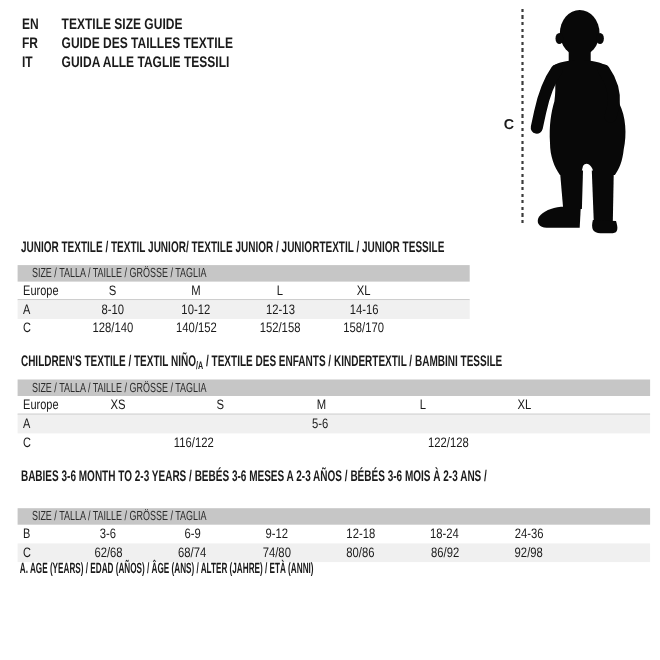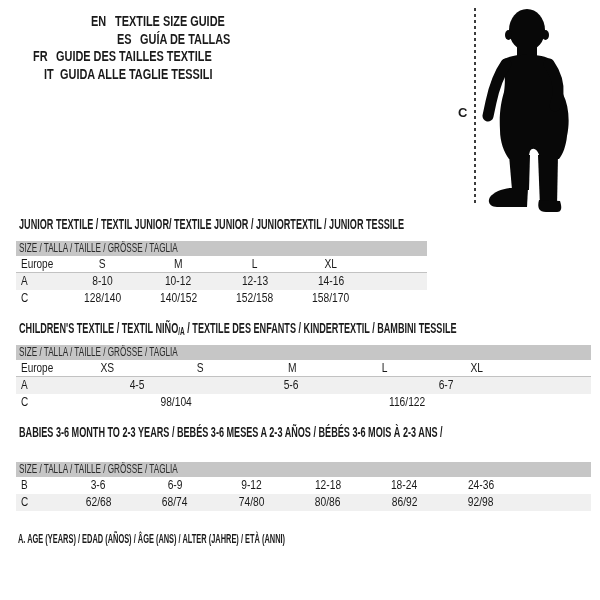--- a/index.html
+++ b/index.html
@@ -14,71 +14,67 @@
   .sx { display:inline-block; white-space:nowrap; transform-origin:0 50%; }
   .sx78 { transform:scaleX(0.78); }
   .sx65 { transform:scaleX(0.65); }
   .sx68 { transform:scaleX(0.68); }
   .sx55 { transform:scaleX(0.55); }
   .cellsx { display:inline-block; white-space:nowrap; transform:scaleX(0.82); transform-origin:50% 50%; }
   .lblsx  { display:inline-block; white-space:nowrap; transform:scaleX(0.80); transform-origin:0 50%; }
 
   
   .langs { left:20px; top:13px; font-size:14px; font-weight:bold; }
-  .lang-row { height:17.6px; line-height:17.6px; white-space:nowrap;text-align:right; }
+  .lang-row { height:17.6px; line-height:17.6px; white-space:nowrap; }
   .lang-code { display:inline-block; width:32px; vertical-align:top; }
 
   
   .figure { left:450px; top:0; width:150px; height:216px; }
   .c-label { position:absolute; left:8px; top:105px; font-size:13px; font-weight:bold; }
   .dotted {
     position:absolute; left:24px; top:8px; width:2px; height:197px;
     background:repeating-linear-gradient(to bottom,#3c3c3c 0 3px, transparent 3px 6px);
   }
   .baby-svg { position:absolute; left:20px; top:0; }
 
   
   .tbl-title { font-size:14px; font-weight:bold; white-space:nowrap; }
   .subsm { font-size:10px; vertical-align:-2px; }
   .tbl { position:absolute; }
-  .size-bar { height:15px; background:#c6c6c6; padding-left:3px; font-size:12px; line-height:15px; color:#2b2b2b; overflow:visible; white-space:nowrap; }
+  .size-bar { height:15px; background:#c6c6c6; padding-left:13px; font-size:12px; line-height:15px; color:#2b2b2b; overflow:visible; white-space:nowrap; }
   .trow { display:flex; height:17px; line-height:17px; font-size:12.5px; }
   .trow.rule { border-bottom:1px solid #c2c2c2; }
   .trow.shade { background:#f0f0f0; }
   .cell { flex:1 1 0; text-align:center; overflow:visible; }
   .cell.lbl { flex:0 0 48px; text-align:left; padding-left:5px; }
   .cell.sp  { flex:0 0 58px; }
   .t2 .cell.lbl, .t3 .cell.lbl { flex:0 0 44px; }
   .t2 .cell.sp { flex:0 0 68px; }
   .t3 .cell.sp { flex:0 0 72px; }
 
   .t1-title { left:19px; top:216px; }
   .t1 { left:16px; top:241px; width:411px; }
   .t2-title { left:19px; top:320px; }
   .t2 { left:16px; top:345px; width:575px; }
   .t3-title { left:19px; top:424px; line-height:16px; }
   .t3 { left:16px; top:462px; width:575px; }
 
   
-  .notes { left:18px; top:530px; font-size:13.5px; font-weight:bold; }
+  .notes { left:18px; top:508px; font-size:13.5px; font-weight:bold; }
   .note-line { height:18.6px; line-height:18.6px; white-space:nowrap; }
 </style>
 </head>
 <body>
 
 <div class="page">
 
   <div class="abs langs">
     <div class="lang-row">
       <span class="lang-code"><span class="sx sx78">EN</span></span>
       <span class="sx sx78">TEXTILE SIZE GUIDE</span>
-    </div>
-    <div class="lang-row">
-      <span class="lang-code"><span class="sx sx78">ES</span></span>
-      <span class="sx sx78">GUÍA DE TALLAS</span>
     </div>
     <div class="lang-row">
       <span class="lang-code"><span class="sx sx78">FR</span></span>
       <span class="sx sx78">GUIDE DES TAILLES TEXTILE</span>
     </div>
     <div class="lang-row">
       <span class="lang-code"><span class="sx sx78">IT</span></span>
       <span class="sx sx78">GUIDA ALLE TAGLIE TESSILI</span>
     </div>
   </div>
@@ -146,29 +142,27 @@
       <span class="cell lbl"><span class="lblsx">Europe</span></span>
       <span class="cell"><span class="cellsx">XS</span></span>
       <span class="cell"><span class="cellsx">S</span></span>
       <span class="cell"><span class="cellsx">M</span></span>
       <span class="cell"><span class="cellsx">L</span></span>
       <span class="cell"><span class="cellsx">XL</span></span>
       <span class="cell sp"></span>
     </div>
     <div class="trow shade">
       <span class="cell lbl"><span class="lblsx">A</span></span>
-      <span class="cell"><span class="cellsx">4-5</span></span>
       <span class="cell"><span class="cellsx">5-6</span></span>
-      <span class="cell"><span class="cellsx">6-7</span></span>
       <span class="cell sp"></span>
     </div>
     <div class="trow">
       <span class="cell lbl"><span class="lblsx">C</span></span>
-      <span class="cell"><span class="cellsx">98/104</span></span>
       <span class="cell"><span class="cellsx">116/122</span></span>
+      <span class="cell"><span class="cellsx">122/128</span></span>
       <span class="cell sp"></span>
     </div>
   </div>
 
   <div class="abs tbl-title t3-title">
     <div class="sx sx65">BABIES 3-6 MONTH TO 2-3 YEARS / BEBÉS 3-6 MESES A 2-3 AÑOS / BÉBÉS 3-6 MOIS À 2-3 ANS /</div>
     
   </div>
   <div class="tbl t3">
     <div class="size-bar"><span class="sx sx68">SIZE / TALLA / TAILLE / GRÖSSE / TAGLIA</span></div>

